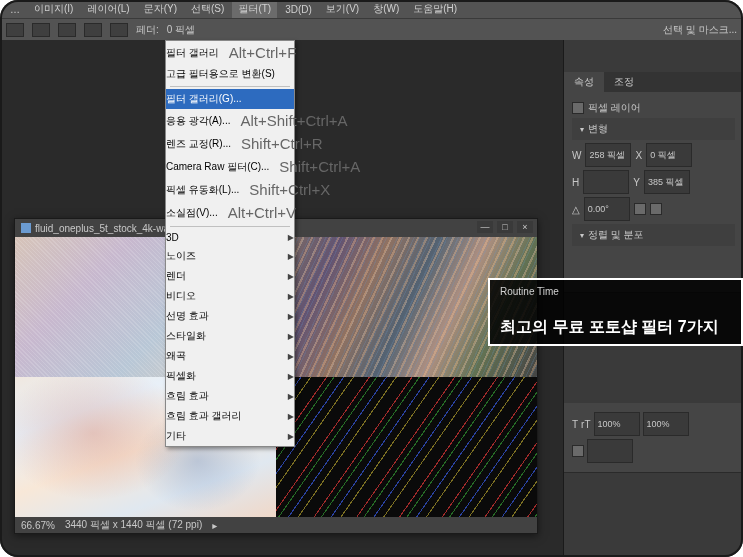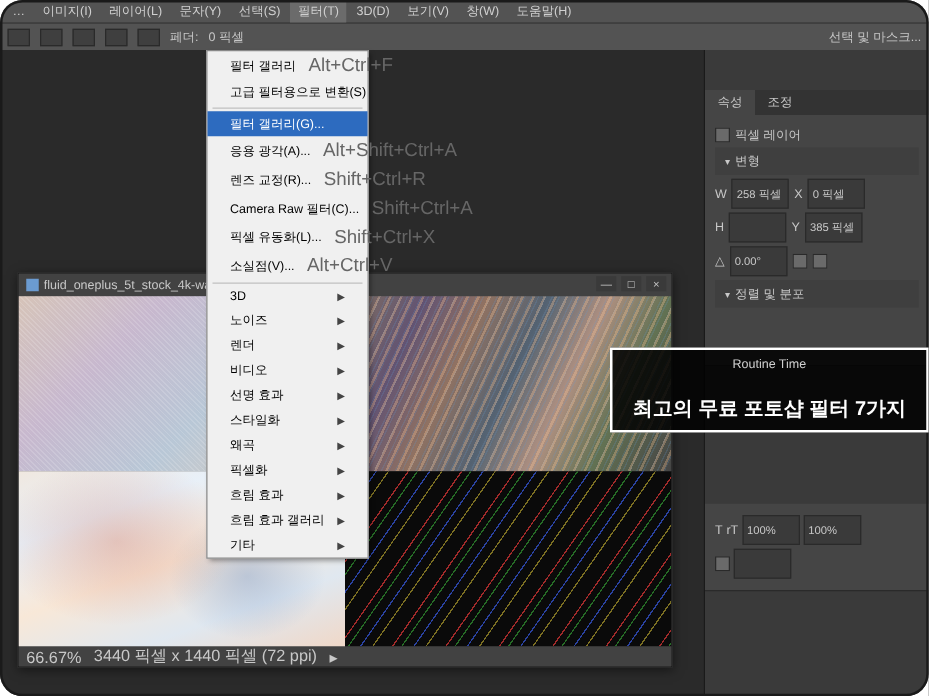--- a/index.html
+++ b/index.html
@@ -27,46 +27,46 @@
 .canvas-area { display: grid; grid-template-columns: 1fr 1fr; grid-template-rows: 140px 140px; }
 .tile { position: relative; overflow: hidden; }
 .tile1 { background: linear-gradient(135deg, #e8d4c8 0%, #d8c8e0 30%, #c8d8e8 60%, #f0e0d0 100%); }
 .tile1::after { content:""; position:absolute; inset:0; background-image: repeating-linear-gradient(45deg, rgba(255,255,255,0.15) 0 1px, transparent 1px 3px), radial-gradient(rgba(0,0,0,0.08) 1px, transparent 1px); background-size: auto, 2px 2px; }
 .tile2 { background: linear-gradient(115deg, #7a6a5a 0%, #5a4a6a 20%, #8a6a5a 35%, #4a5a6a 50%, #aa8a7a 65%, #5a6a4a 80%, #3a3a3a 100%); }
 .tile2::after { content:""; position:absolute; inset:0; background-image: repeating-linear-gradient(115deg, rgba(255,200,150,0.3) 0 2px, transparent 2px 8px), repeating-linear-gradient(115deg, rgba(100,150,200,0.2) 0 1px, transparent 1px 5px), radial-gradient(rgba(255,255,255,0.05) 1px, transparent 1px); background-size: auto, auto, 2px 2px; }
 .tile3 { background: linear-gradient(160deg, #f0e8e0 0%, #e8f0f8 25%, #f8e8d8 50%, #e0e8f0 75%, #f0d8c8 100%); }
 .tile3::after { content:""; position:absolute; inset:0; background-image: radial-gradient(ellipse 60% 80% at 30% 40%, rgba(200,100,80,0.3), transparent 60%), radial-gradient(ellipse 40% 60% at 70% 60%, rgba(80,120,180,0.3), transparent 60%); }
 .tile4 { background: #0a0a0a; }
 .tile4::after { content:""; position:absolute; inset:0; background-image: repeating-linear-gradient(125deg, transparent 0 6px, rgba(200,50,50,0.8) 6px 7px, transparent 7px 12px, rgba(50,150,50,0.7) 12px 13px, transparent 13px 20px, rgba(50,80,200,0.8) 20px 21px, transparent 21px 28px, rgba(200,180,50,0.6) 28px 29px, transparent 29px 35px); }
-.doc-status { height: 16px; background: #424242; display: flex; align-items: center; padding: 0 6px; gap: 10px; color: #c8c8c8; font-size: 13px; }
+.doc-status { height: 16px; background: #424242; display: flex; align-items: center; padding: 0 6px; gap: 10px; color: #c8c8c8; font-size: 10px; }
 
 
 .dropdown { position: absolute; left: 165px; top: 0; width: 130px; background: #f0f0f0; border: 1px solid #888; box-shadow: 2px 2px 4px rgba(0,0,0,0.4); color: #000; font-size: 10px; z-index: 100; }
-.dd-item { padding: 3px 18px; display: flex; justify-content: space-between; align-items: center; white-space: nowrap; }
+.dd-item { padding: 3px 0; display: flex; justify-content: space-between; align-items: center; white-space: nowrap; }
 .dd-item.highlighted { background: #2d6bbf; color: #fff; }
 .dd-item .shortcut { color: #666; font-size: 15px; margin-left: 10px; }
 .dd-sep { height: 1px; background: #c0c0c0; margin: 2px 4px; }
 .dd-arrow { font-size: 8px; color: #444; }
 
 
 .right-panels { position: absolute; right: 0; top: 0; width: 180px; bottom: 0; background: #3a3a3a; border-left: 1px solid #1a1a1a; }
 .panel { border-bottom: 1px solid #2a2a2a; }
 .panel-tabs { display: flex; height: 20px; background: #333; margin-top: 32px; }
 .panel-tab { padding: 3px 10px; color: #c8c8c8; font-size: 10px; }
 .panel-tab.active { background: #454545; }
 .panel-body { padding: 6px 8px; background: #454545; }
 .prop-row { display: flex; align-items: center; gap: 4px; margin: 3px 0; }
 .prop-icon { width: 12px; height: 12px; background: #6a6a6a; border: 1px solid #2a2a2a; }
 .prop-input { background: #3a3a3a; border: 1px solid #2a2a2a; color: #c8c8c8; width: 46px; height: 24px; font-size: 9px; padding: 0 3px; }
 .collapse-hdr { padding: 4px 8px; background: #3f3f3f; color: #c8c8c8; display: flex; align-items: center; gap: 4px; }
 .tri { font-size: 8px; }
 .char-row { display: flex; gap: 3px; align-items: center; margin: 3px 0; }
 
 
-.overlay-caption { position: absolute; right: 0; top: 278px; width: 255px; background: rgba(0,0,0,0.85); border: 2px solid #fff; padding: 6px 10px; z-index: 200; text-align: center; }
+.overlay-caption { position: absolute; right: 0; top: 278px; width: 255px; background: rgba(0,0,0,0.85); border: 2px solid #fff; padding: 6px 10px; z-index: 200; text-align: left; }
 .overlay-caption .sub { color: #d0d0d0; font-size: 10px; }
 .overlay-caption .main { color: #fff; font-size: 16px; font-weight: bold; margin-top: 20px; }
 
 
 .frame { position: absolute; inset: 0; border-radius: 18px; pointer-events: none; box-shadow: inset 0 0 0 2px #1a1a1a, 0 0 0 20px #fff; }
 </style>
 </head>
 <body>
 
 <div class="menubar">

